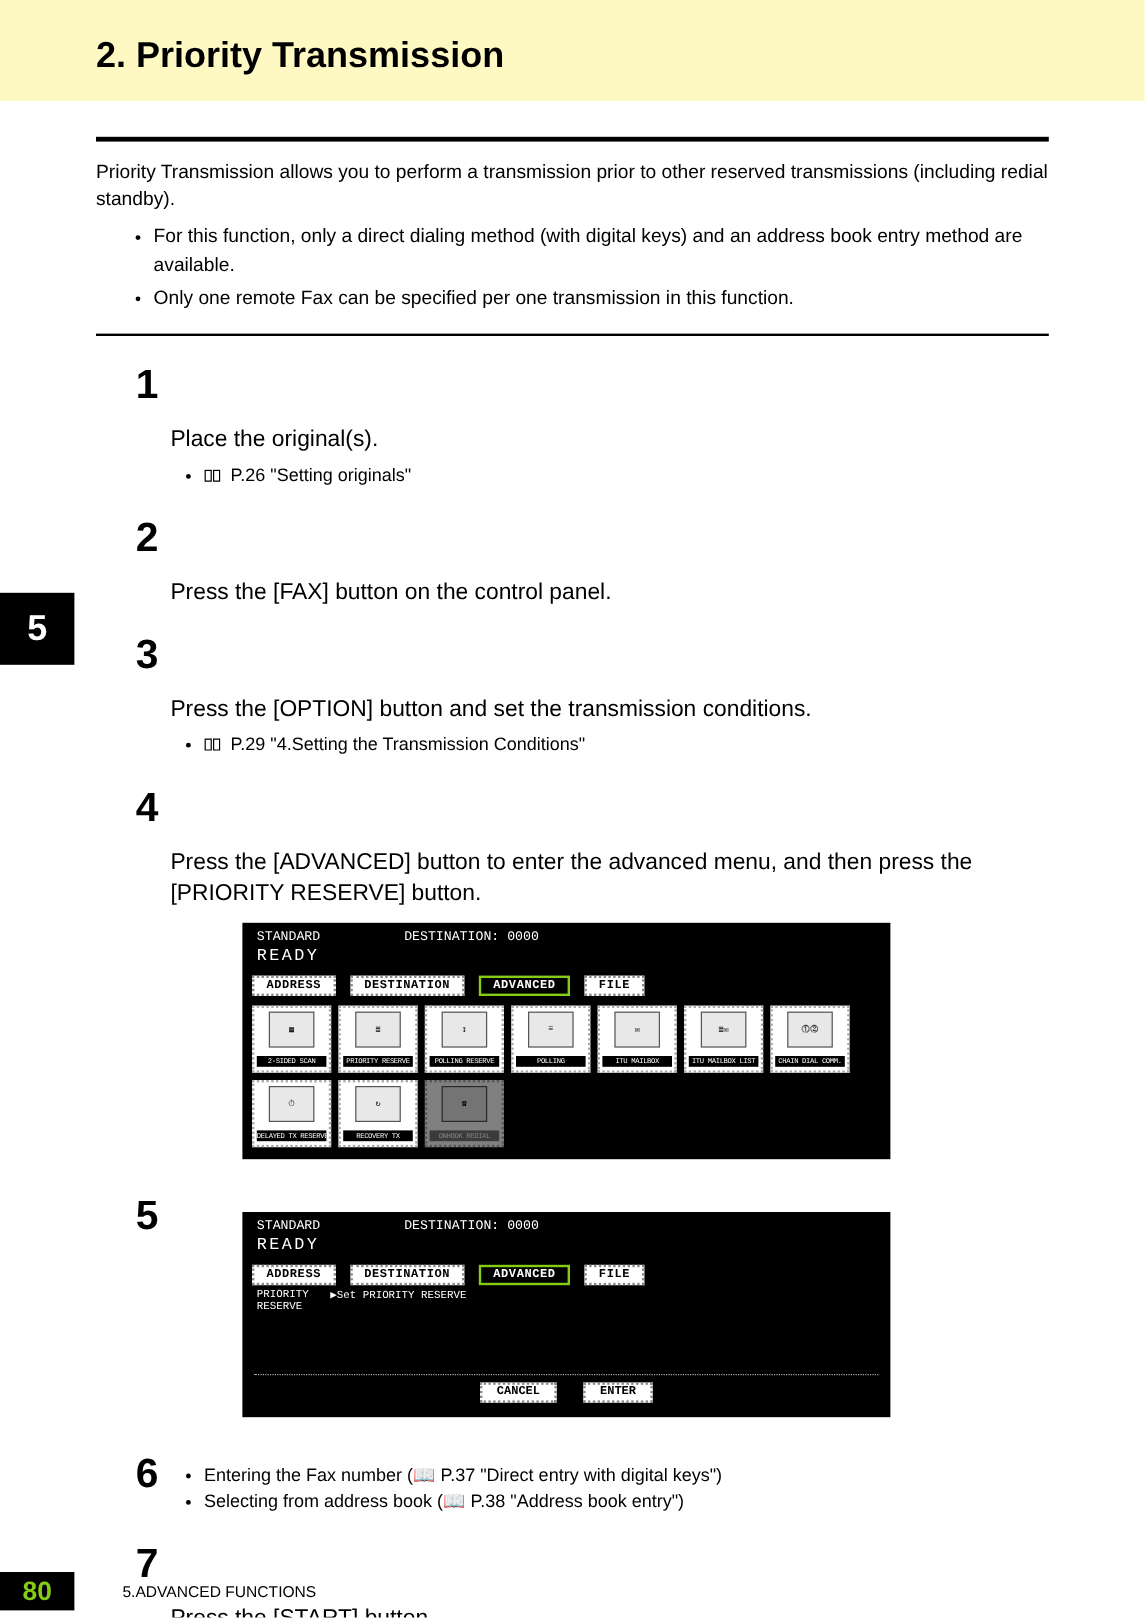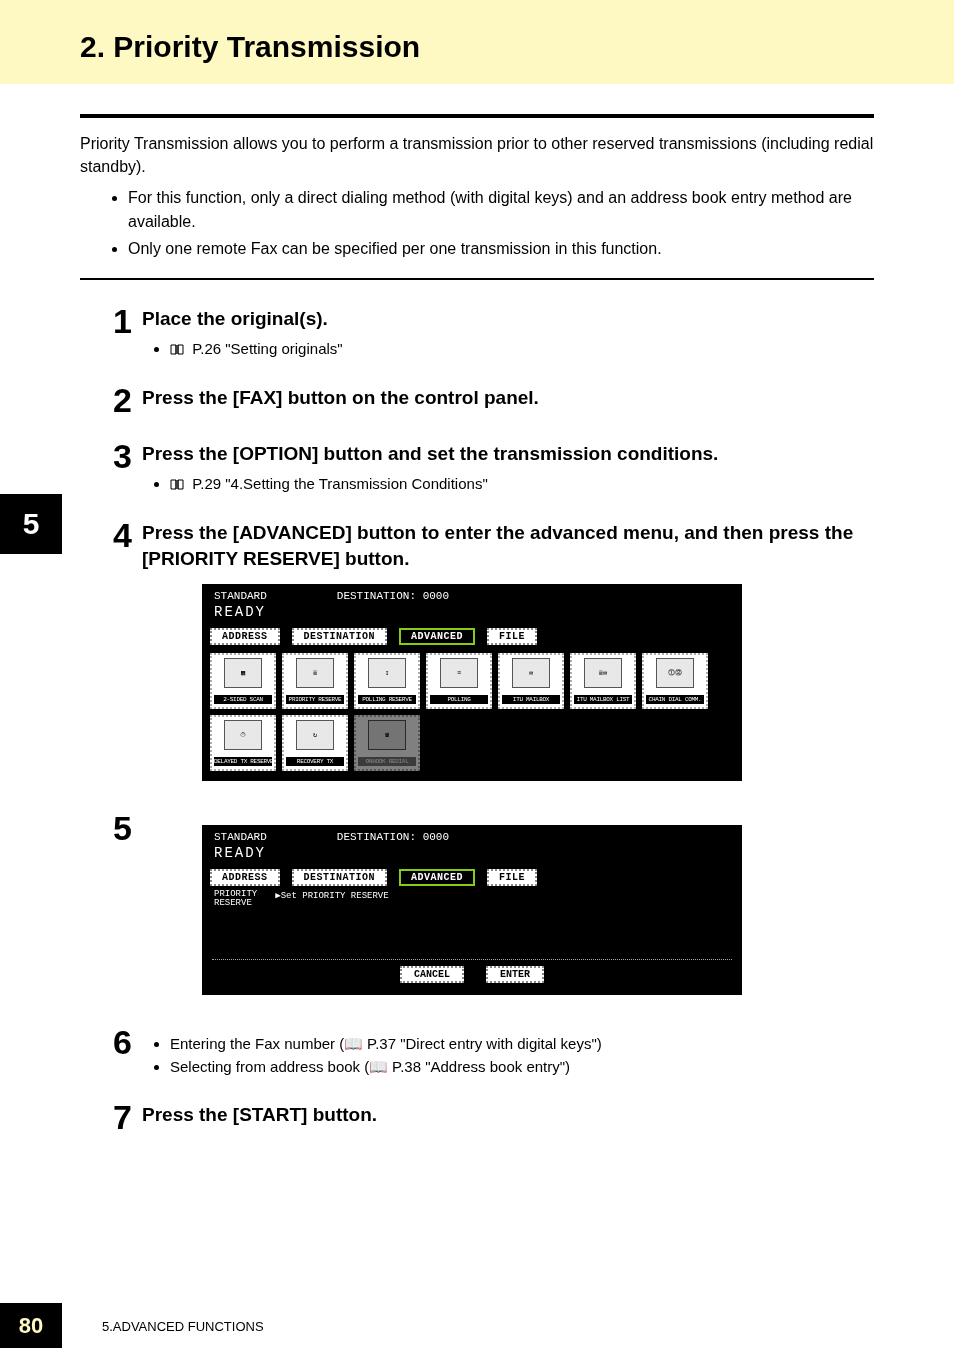--- a/index.html
+++ b/index.html
@@ -77,22 +77,23 @@
       line-height: 1;
       text-align: right;
       margin-right: 10px;
     }
     .step-body {
       flex: 1;
       padding-top: 2px;
     }
     .step-title {
       font-size: 19px;
-      font-weight: bold;
+      font-weight: normal;
       line-height: 1.35;
+      margin-top: 48px;
     }
     .step-sub {
       list-style: disc;
       padding-left: 28px;
       margin-top: 6px;
       font-size: 15px;
       line-height: 1.5;
     }
     .book-icon {
       display: inline-block;
@@ -211,25 +212,25 @@
       position: absolute;
       left: 0;
       bottom: 0;
       width: 100%;
       height: 44px;
       display: flex;
       align-items: center;
     }
     .page-number {
       background: #000;
-      color: #fef9c3;
+      color: #84cc16;
       font-size: 22px;
       font-weight: bold;
       width: 62px;
-      height: 46px;
+      height: 32px;
       display: flex;
       align-items: center;
       justify-content: center;
     }
     .footer-text {
       font-size: 13px;
       margin-left: 40px;
     }
   </style>
 </head>

